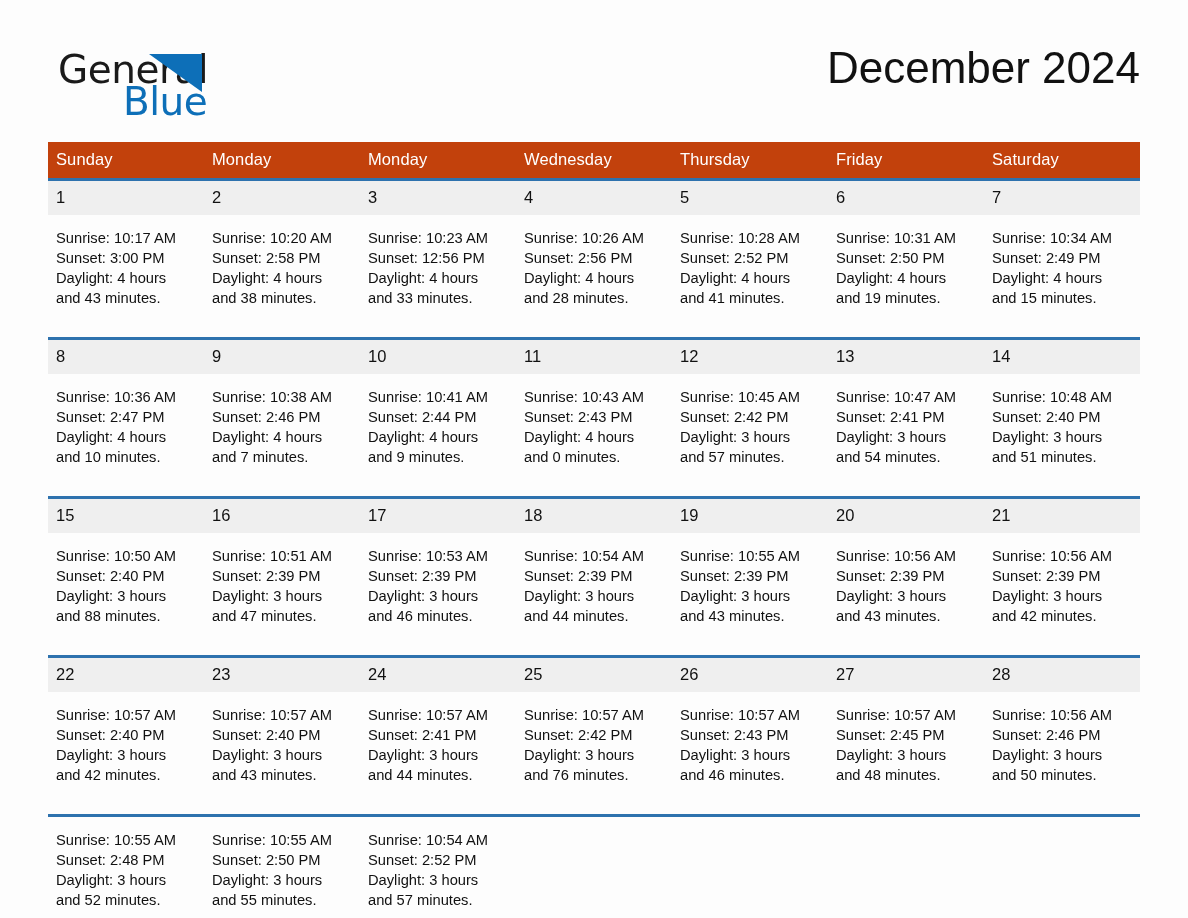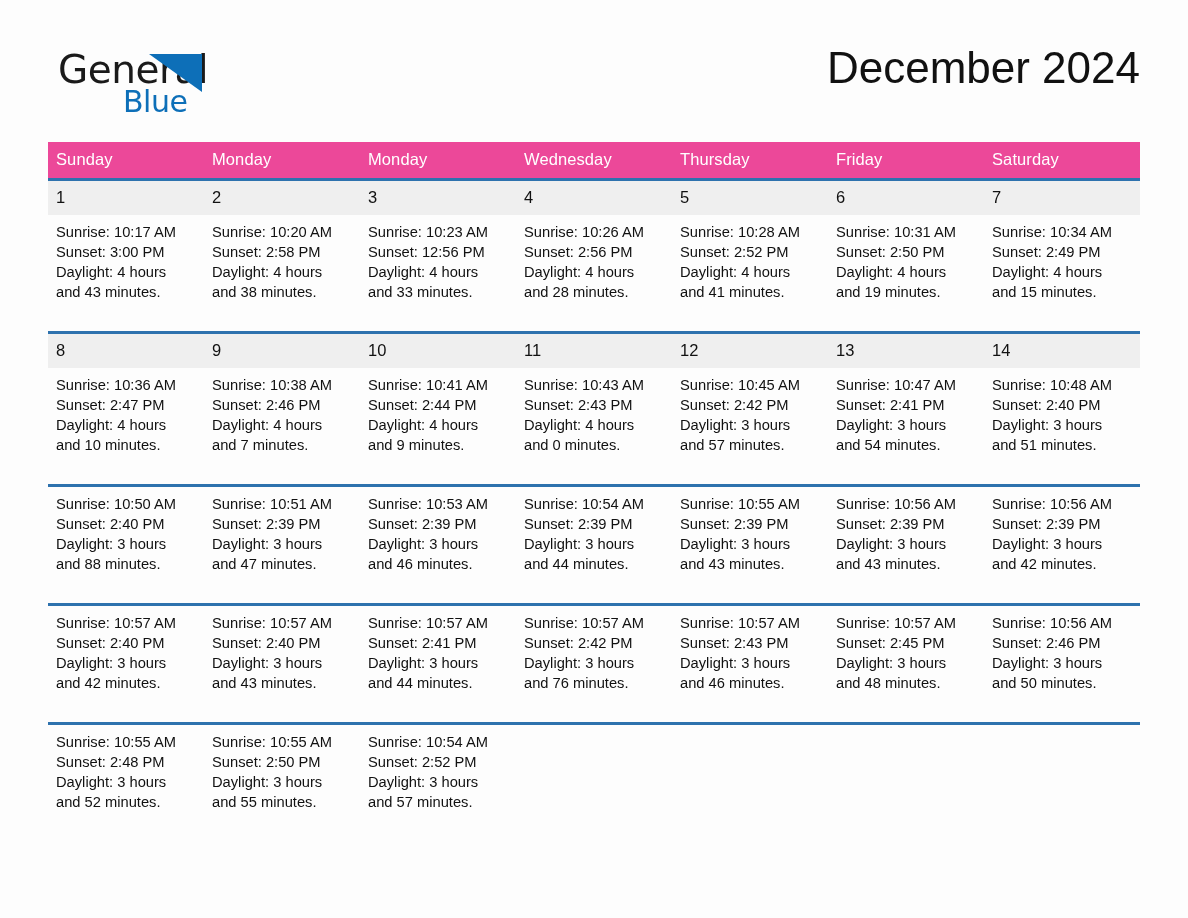--- a/index.html
+++ b/index.html
@@ -41,21 +41,21 @@
     font-size: 39px;
     line-height: 44px;
     letter-spacing: -0.5px;
     color: #1a1a1a;
     font-family: "DejaVu Sans", sans-serif;
   }
   .brand-blue {
     position: absolute;
     left: 75px;
     top: 38px;
-    font-size: 30px;
+    font-size: 39px;
     line-height: 44px;
     letter-spacing: -0.5px;
     color: #0d6fb8;
     font-family: "DejaVu Sans", sans-serif;
   }
   .brand-triangle {
     position: absolute;
     left: 101px;
     top: 12px;
     width: 53px;
@@ -82,21 +82,21 @@
   }
 
   
   .calendar {
     margin-top: 22px;
     width: 1092px;
     border-collapse: collapse;
     table-layout: fixed;
   }
   .calendar th {
-    background: #ec4899;
+    background: #c2410c;
     color: #ffffff;
     font-weight: normal;
     font-size: 16.5px;
     text-align: left;
     padding: 8px 0 9px 8px;
     letter-spacing: 0.1px;
   }
   .week-sep td {
     padding: 0;
     height: 3px;
@@ -111,21 +111,21 @@
     background: #efefef;
     font-size: 16.5px;
     padding: 7px 0 8px 8px;
     vertical-align: top;
     color: #111;
   }
   .info-row td {
     background: #fdfdfd;
     font-size: 14.7px;
     line-height: 20px;
-    padding: 7px 10px 16px 8px;
+    padding: 13px 10px 16px 8px;
     vertical-align: top;
     color: #111;
   }
   .info-row td div { white-space: nowrap; }
   .empty-cell { color: transparent; }
 </style>
 </head>
 <body>
 
 <div class="page">
@@ -275,20 +275,29 @@
             <div>Daylight: 3 hours</div>
             <div>and 51 minutes.</div>
           </td>
         </tr>
         <tr class="week-spacer">
           <td colspan="7"></td>
         </tr>
         <tr class="week-sep">
           <td colspan="7"></td>
         </tr>
+        <tr class="daynum-row">
+          <td>15</td>
+          <td>16</td>
+          <td>17</td>
+          <td>18</td>
+          <td>19</td>
+          <td>20</td>
+          <td>21</td>
+        </tr>
         <tr class="info-row">
           <td>
             <div>Sunrise: 10:50 AM</div>
             <div>Sunset: 2:40 PM</div>
             <div>Daylight: 3 hours</div>
             <div>and 88 minutes.</div>
           </td>
           <td>
             <div>Sunrise: 10:51 AM</div>
             <div>Sunset: 2:39 PM</div>
@@ -325,20 +334,29 @@
             <div>Daylight: 3 hours</div>
             <div>and 42 minutes.</div>
           </td>
         </tr>
         <tr class="week-spacer">
           <td colspan="7"></td>
         </tr>
         <tr class="week-sep">
           <td colspan="7"></td>
         </tr>
+        <tr class="daynum-row">
+          <td>22</td>
+          <td>23</td>
+          <td>24</td>
+          <td>25</td>
+          <td>26</td>
+          <td>27</td>
+          <td>28</td>
+        </tr>
         <tr class="info-row">
           <td>
             <div>Sunrise: 10:57 AM</div>
             <div>Sunset: 2:40 PM</div>
             <div>Daylight: 3 hours</div>
             <div>and 42 minutes.</div>
           </td>
           <td>
             <div>Sunrise: 10:57 AM</div>
             <div>Sunset: 2:40 PM</div>

